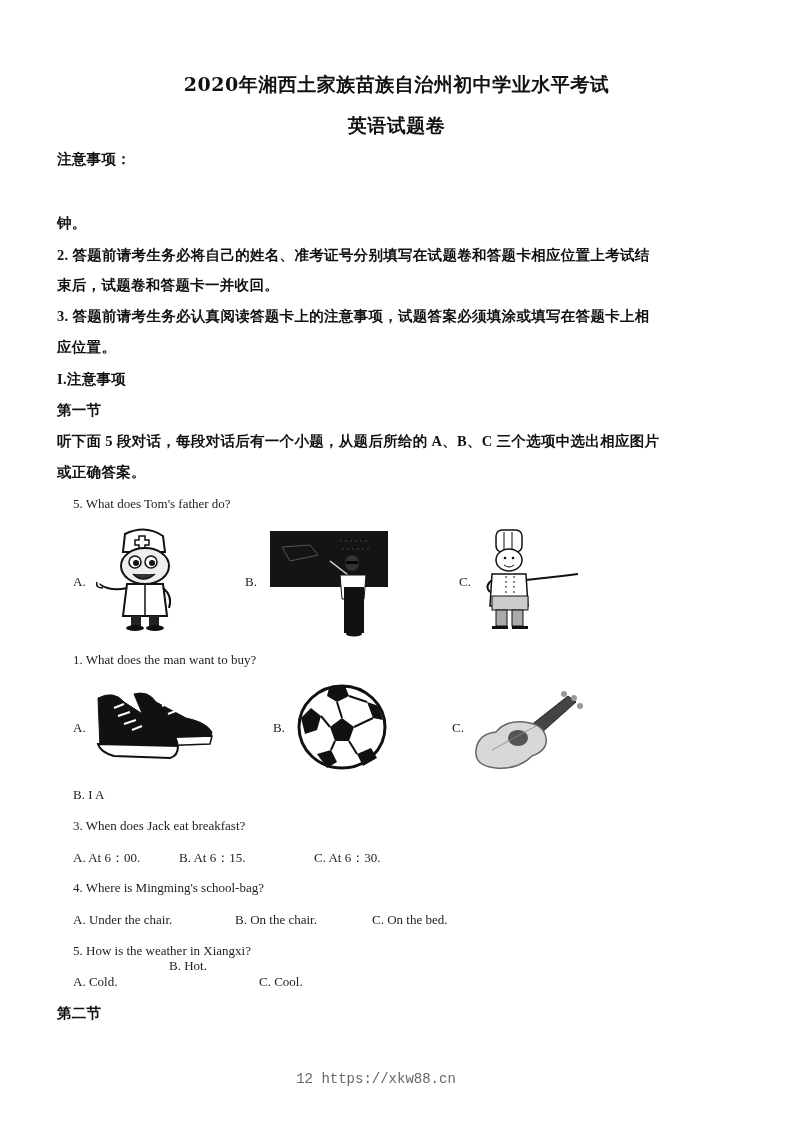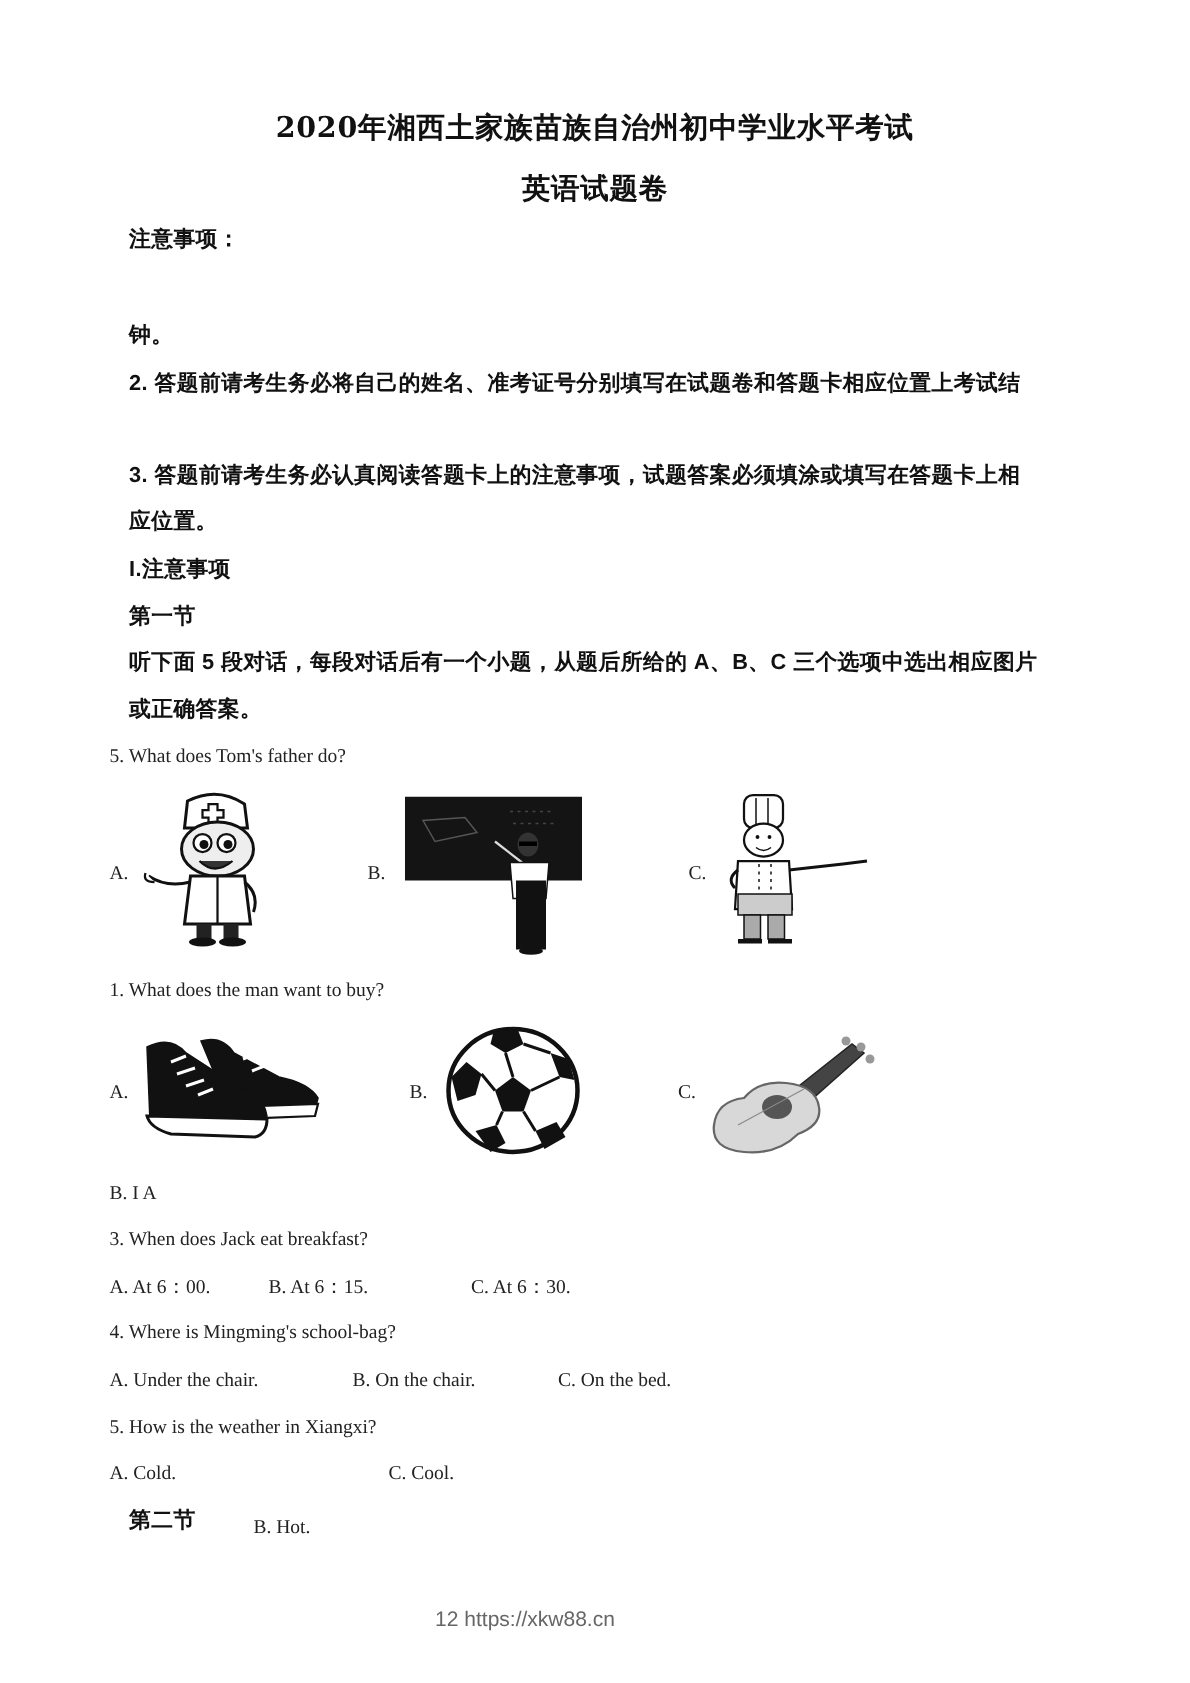--- a/index.html
+++ b/index.html
@@ -1,37 +1,38 @@
 <!DOCTYPE html>
 <html><head>
 <meta charset="utf-8">
 <style>
   html, body { margin: 0; padding: 0; background: #ffffff; }
   body { width: 793px; height: 1122px; position: relative; overflow: hidden; color: #111; }
   .page { position: absolute; left: 0; top: 0; width: 793px; height: 1122px; }
   .title { position: absolute; left: 0; width: 793px; text-align: center; font-family: "DejaVu Serif", serif; font-weight: bold; font-size: 19px; letter-spacing: 0.5px; }
   .t1 { top: 72px; }
   .t2 { top: 113px; }
-  .cn { position: absolute; left: 86px; font-family: Liberation Sans, sans-serif; font-weight: bold; font-size: 14.5px; white-space: nowrap; letter-spacing: 0.3px; }
+  .cn { position: absolute; left: 57px; font-family: Liberation Serif, serif; font-weight: bold; font-size: 14.5px; white-space: nowrap; letter-spacing: 0.3px; }
   .en { position: absolute; left: 73px; font-family: "Liberation Serif", serif; font-size: 13px; white-space: nowrap; color: #222; }
   .opt { position: absolute; font-family: "Liberation Serif", serif; font-size: 13px; color: #222; }
   .pic { position: absolute; }
-  .footer { position: absolute; left: 0; width: 700px; top: 1071px; text-align: center; font-family: Liberation Sans, sans-serif; font-size: 14px; color: #666; }
+  .footer { position: absolute; left: 0; width: 700px; top: 1071px; text-align: center; font-family: Liberation Mono, monospace; font-size: 14px; color: #666; padding-left: 26px; }
 </style>
 </head>
 <body>
 
 <div class="page">
 
   <div class="title t1">2020年湘西土家族苗族自治州初中学业水平考试</div>
   <div class="title t2">英语试题卷</div>
 
   <div class="cn" style="top:150px">注意事项：</div>
   <div class="cn" style="top:214px">钟。</div>
   <div class="cn" style="top:246px">2. 答题前请考生务必将自己的姓名、准考证号分别填写在试题卷和答题卡相应位置上考试结</div>
+  <div class="cn" style="top:276px">束后，试题卷和答题卡一并收回。</div>
   <div class="cn" style="top:307px">3. 答题前请考生务必认真阅读答题卡上的注意事项，试题答案必须填涂或填写在答题卡上相</div>
   <div class="cn" style="top:338px">应位置。</div>
 
   <div class="cn" style="top:370px">I.注意事项</div>
   <div class="cn" style="top:401px">第一节</div>
   <div class="cn" style="top:432px">听下面 5 段对话，每段对话后有一个小题，从题后所给的 A、B、C 三个选项中选出相应图片</div>
   <div class="cn" style="top:463px">或正确答案。</div>
 
   <div class="en" style="top:496px">5. What does Tom's father do?</div>
   <div class="opt" style="left:73px;top:574px">A.</div>
@@ -137,19 +138,19 @@
   <div class="opt" style="left:179px;top:849px">B. At 6：15.</div>
   <div class="opt" style="left:314px;top:849px">C. At 6：30.</div>
 
   <div class="en" style="top:880px">4. Where is Mingming's school-bag?</div>
   <div class="opt" style="left:73px;top:912px">A. Under the chair.</div>
   <div class="opt" style="left:235px;top:912px">B. On the chair.</div>
   <div class="opt" style="left:372px;top:912px">C. On the bed.</div>
 
   <div class="en" style="top:943px">5. How is the weather in Xiangxi?</div>
   <div class="opt" style="left:73px;top:974px">A. Cold.</div>
-  <div class="opt" style="left:169px;top:1010px">B. Hot.</div>
+  <div class="opt" style="left:169px;top:958px">B. Hot.</div>
   <div class="opt" style="left:259px;top:974px">C. Cool.</div>
 
   <div class="cn" style="top:1004px">第二节</div>
 
   <div class="footer">12 https://xkw88.cn</div>
 </div>
 
 </body></html>

